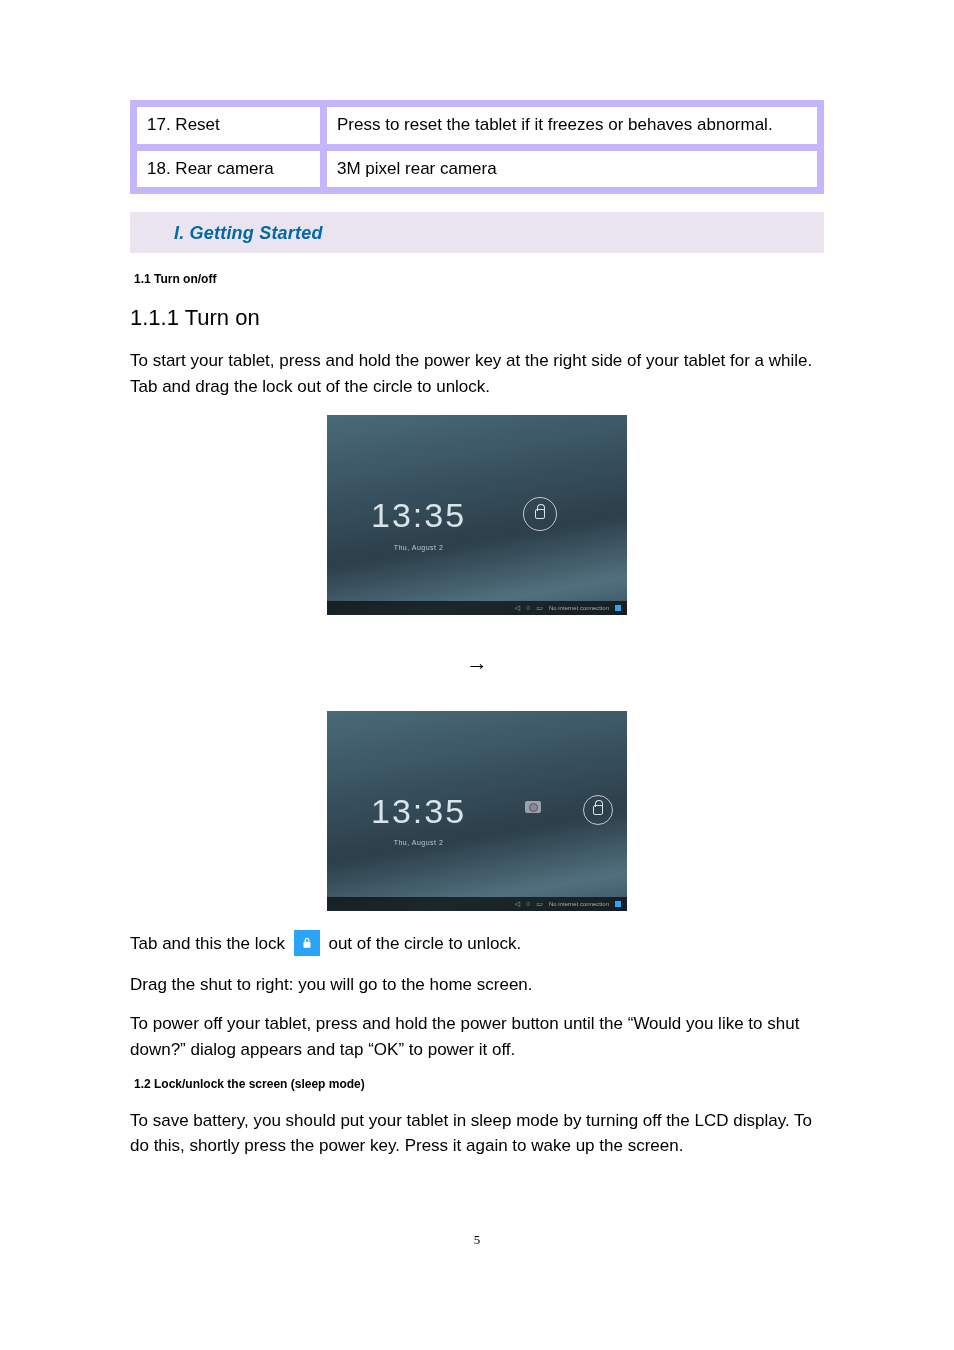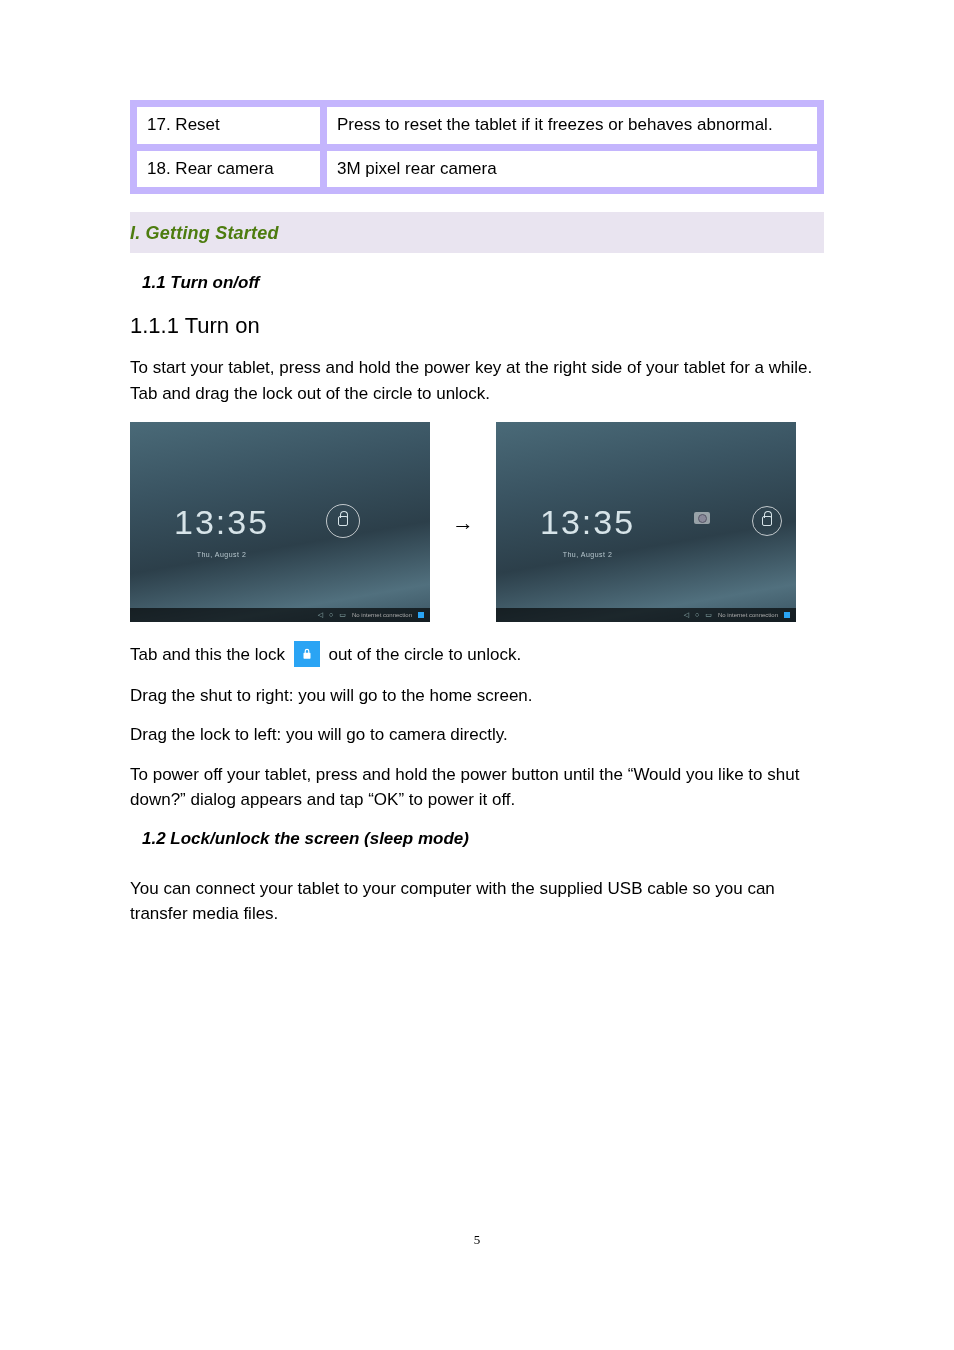--- a/index.html
+++ b/index.html
@@ -26,45 +26,46 @@
     }
     table.spec td.col1 { width: 190px; }
     .section-header {
       background: #e9e4f0;
       padding: 8px 0 6px 0;
       margin: 10px 0 18px 0;
     }
     .section-header span {
       font-style: italic;
       font-weight: bold;
-      color: #4d7c0f;
+      color: #0369a1;
       font-size: 18px;
       letter-spacing: 0.2px;
+      padding-left: 44px;
     }
     .h-sub {
       font-weight: bold;
-      font-size: 17px;
-      margin: 14px 0 14px 12px;
-      font-style: italic;
+      font-size: 12px;
+      margin: 14px 0 14px 4px;
     }
     .h-sub2 {
       font-weight: normal;
       font-size: 22px;
       margin: 14px 0 14px 0;
     }
     p.body {
       margin: 10px 0 14px 0;
       font-size: 17px;
       line-height: 1.5;
     }
     .screens {
       display: flex;
       align-items: center;
-      gap: 22px;
+      gap: 32px;
       margin: 16px 0 20px 0;
+      flex-direction: column;
     }
     .screen {
       width: 300px;
       height: 200px;
       position: relative;
       background: linear-gradient(170deg, #4a6a78 0%, #3a5462 30%, #2c3f4a 60%, #51707e 85%, #3a5462 100%);
       overflow: hidden;
     }
     .screen .bottombar {
       position: absolute;
@@ -226,22 +227,21 @@
   <span>Tab and this the lock </span>
   <span class="inline-lock">
     <svg viewBox="0 0 24 24">
           <path fill="#fff" d="M17 10h-1V7a4 4 0 0 0-8 0v3H7a1 1 0 0 0-1 1v8a1 1 0 0 0 1 1h10a1 1 0 0 0 1-1v-8a1 1 0 0 0-1-1zm-7-3a2 2 0 1 1 4 0v3h-4z"></path>
         </svg>
   </span>
   <span> out of the circle to unlock.</span>
 </p>
 
 <p class="body">Drag the shut to right: you will go to the home screen.</p>
-<p class="body">Drag the lock to left: you will go to camera directly.</p>
 
 <p class="body">To power off your tablet, press and hold the power button until the “Would you like to shut down?” dialog appears and tap “OK” to power it off.</p>
 
 <div class="h-sub">1.2 Lock/unlock the screen (sleep mode)</div>
-
-<p class="body" style="margin-top:24px">You can connect your tablet to your computer with the supplied USB cable so you can transfer media files.</p>
+<p class="body">To save battery, you should put your tablet in sleep mode by turning off the LCD display. To do this, shortly press the power key. Press it again to wake up the screen.</p>
+
 
 <div class="page-num">5</div>
 </div>
 
 </body></html>

